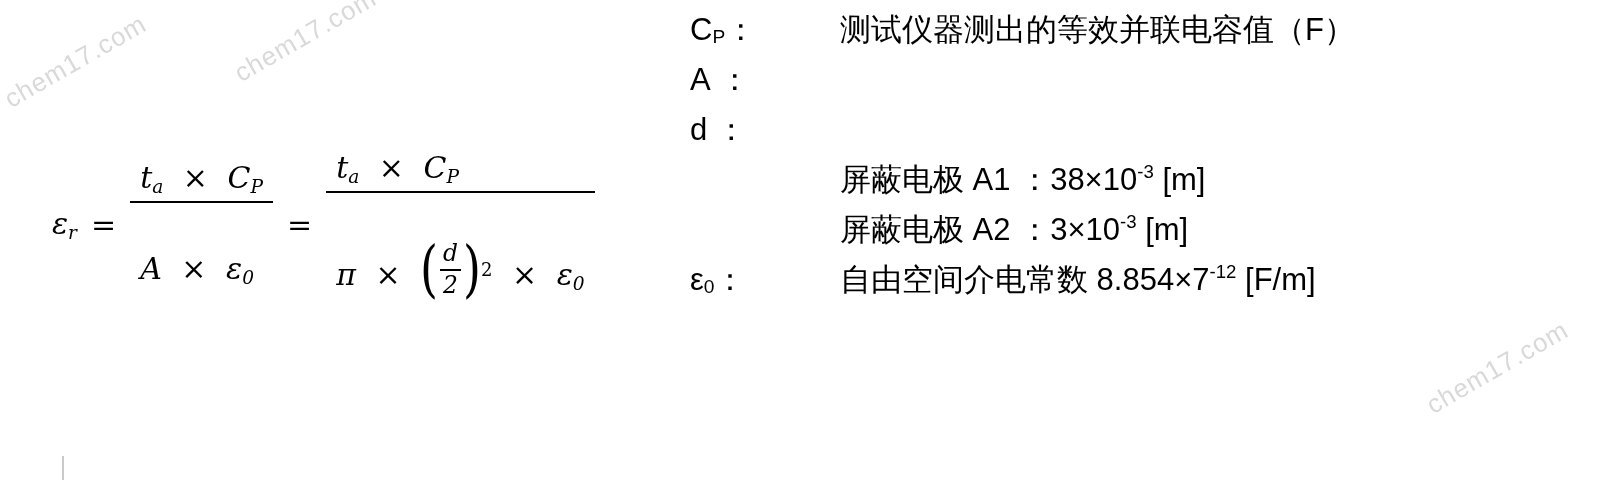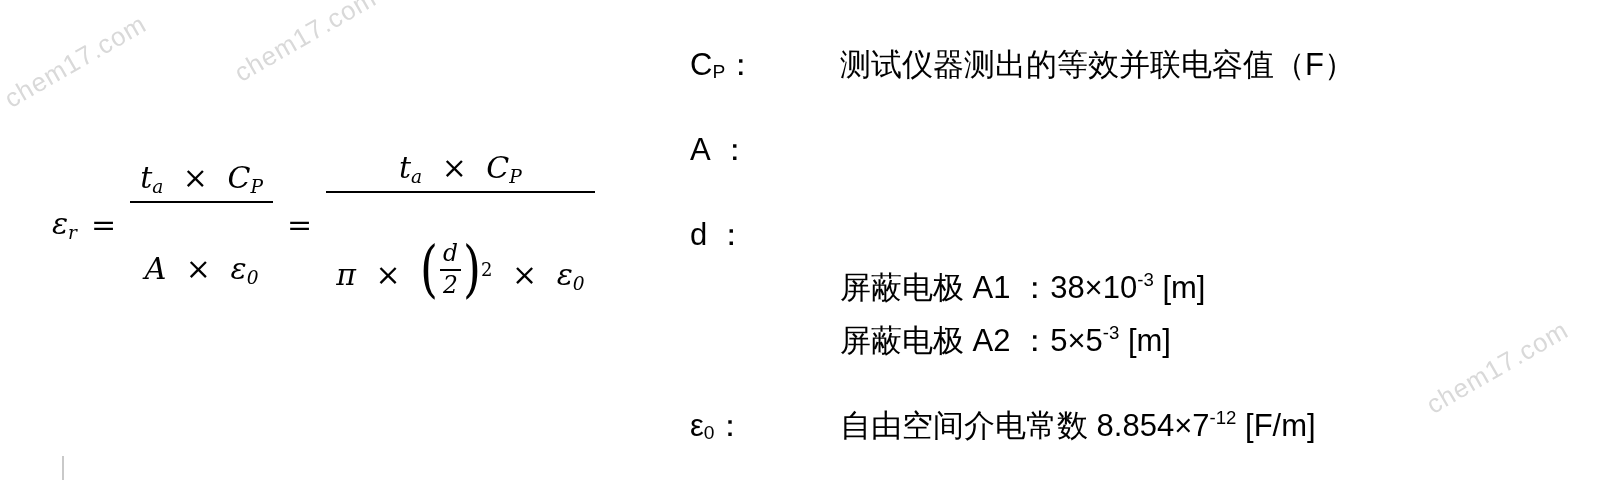--- a/index.html
+++ b/index.html
@@ -63,21 +63,21 @@
   }
   .ital { font-style: italic; }
   .sub  { font-size: 0.62em; vertical-align: -0.28em; font-style: italic; }
   .sub-up { font-size: 0.62em; vertical-align: -0.28em; }
   .op { margin: 0 10px; font-style: normal; }
   .eq { margin: 0 14px; font-style: normal; }
 
   .frac {
     display: inline-flex;
     flex-direction: column;
-    align-items: center;
+    align-items: flex-start;
     vertical-align: middle;
     line-height: 1.18;
   }
   .frac .num { padding: 0 10px 3px 10px; }
   .frac .den { padding: 4px 10px 0 10px; margin-top: 44px; }
   .frac .bar {
     display: block;
     width: 100%;
     height: 2px;
     background: #000;
@@ -127,21 +127,20 @@
     flex-direction: row;
     align-items: baseline;
     font-size: 31px;
     line-height: 1.42;
   }
   .sym {
     width: 150px;
     flex: 0 0 150px;
     font-family: "Liberation Sans", sans-serif;
     white-space: nowrap;
-    margin-top: 35px;
   }
   .desc {
     font-family: "Liberation Sans", sans-serif;
     white-space: nowrap;
     text-align: center;
   }
   .sym sub, .desc sub {
     font-size: 0.62em;
     vertical-align: -0.18em;
   }
@@ -237,21 +236,21 @@
         <span class="sym"><span>d</span><sub></sub><span> ：</span></span>
       </div>
 
       <div class="legend-row indent">
         <span class="sym"><span></span></span>
         <span class="desc"><span>屏蔽电极 A1 ：38×10</span><sup>-3</sup><span> [m]</span></span>
       </div>
 
       <div class="legend-row indent">
         <span class="sym"><span></span></span>
-        <span class="desc"><span>屏蔽电极 A2 ：5×5</span><sup>-3</sup><span> [m]</span></span>
+        <span class="desc"><span>屏蔽电极 A2 ：3×10</span><sup>-3</sup><span> [m]</span></span>
       </div>
 
       <div class="legend-row">
         <span class="sym"><span>ε</span><sub>0</sub><span>：</span></span>
         <span class="desc"><span>自由空间介电常数 8.854×7</span><sup>-12</sup><span> [F/m]</span></span>
       </div>
 
     </div>
   </div>
 </div>

